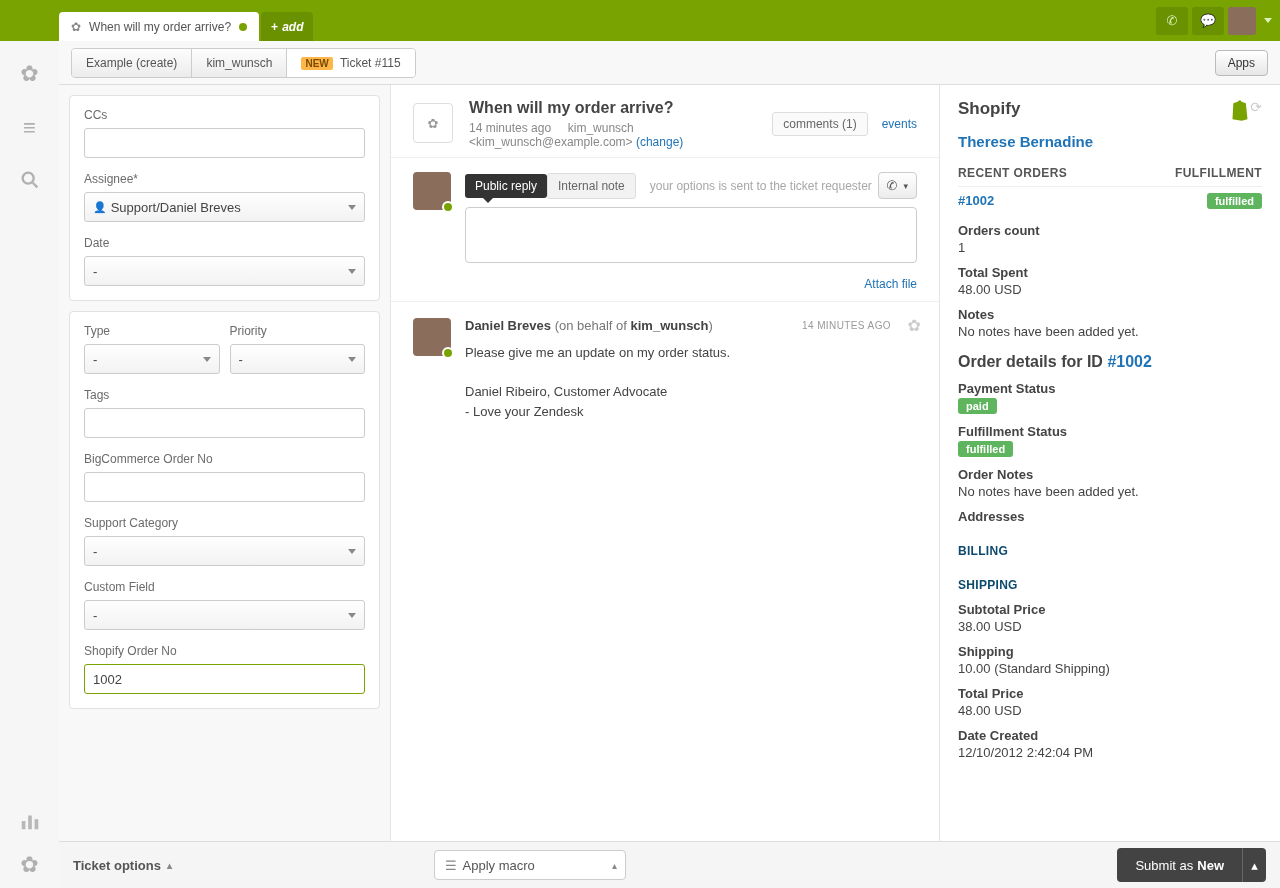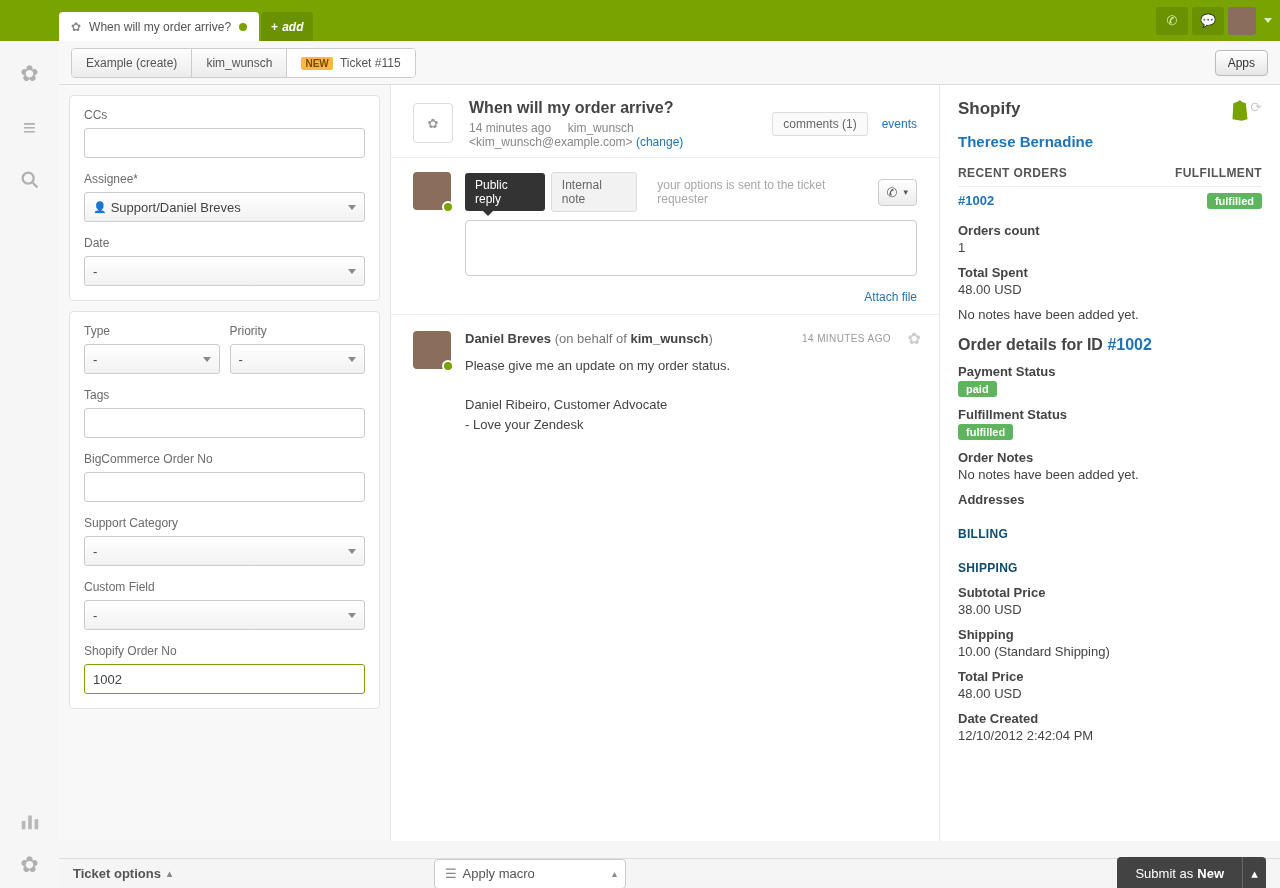--- a/index.html
+++ b/index.html
@@ -56,21 +56,21 @@
 .ticket-meta { font-size: 12px; color: #888; margin-top: 4px; }
 .ticket-meta .link { color: #1f73b7; }
 .header-right { margin-left: auto; display: flex; align-items: center; gap: 14px; }
 .pillbox { border: 1px solid #ddd; border-radius: 3px; padding: 4px 10px; font-size: 12px; color: #666; background: #fafafa; }
 .link-text { color: #1f73b7; font-size: 12px; cursor: pointer; }
 
 .compose-row { padding: 14px 22px 8px 22px; display: flex; gap: 14px; }
 .avatar { width: 38px; height: 38px; border-radius: 4px; background: #8a6d5b; position: relative; flex-shrink: 0; }
 .avatar .presence { width: 12px; height: 12px; border-radius: 50%; background: #78a300; border: 2px solid #fff; position: absolute; bottom: -3px; right: -3px; }
 .compose-main { flex: 1; }
-.reply-tabs { display: flex; gap: 6px; margin-bottom: 8px; align-items: center; }
+.reply-tabs { display: flex; margin-bottom: 8px; align-items: center; }
 .reply-tab { border-radius: 3px; padding: 5px 10px; font-size: 12px; }
 .reply-tab.public { background: #333; color: #fff; position: relative; }
 .reply-tab.public::after { content: ""; position: absolute; bottom: -5px; left: 18px; width: 0; height: 0; border-left: 5px solid transparent; border-right: 5px solid transparent; border-top: 5px solid #333; }
 .reply-tab.internal { background: #f2f2f2; border: 1px solid #ddd; color: #666; }
 .reply-hint { font-size: 12px; color: #a7a7a7; margin-left: 14px; }
 .compose-right { margin-left: auto; }
 .call-btn { border: 1px solid #ccc; border-radius: 4px; padding: 5px 8px; background: linear-gradient(#fff,#ececec); display: flex; align-items: center; gap: 6px; color: #555; }
 .compose-box { border: 1px solid #ccc; border-radius: 4px; height: 56px; width: 100%; margin-top: 6px; }
 .attach-row { text-align: right; font-size: 12px; margin: 6px 22px 10px 0; }
 .attach-row .link-text { }
@@ -95,21 +95,21 @@
 .apps-table-row .c1 { flex: 1; }
 .order-link { color: #1f73b7; font-weight: bold; }
 .badge-green { display: inline-block; background: #5eb55e; color: #fff; font-size: 11px; font-weight: bold; padding: 2px 8px; border-radius: 3px; }
 .app-field { margin-bottom: 10px; }
 .app-field .l { font-size: 13px; font-weight: bold; color: #444; }
 .app-field .v { font-size: 13px; color: #444; margin-top: 2px; }
 .section-title { font-size: 16px; font-weight: bold; color: #444; margin: 14px 0 10px 0; }
 .addr-link { color: #0c4a6e; font-weight: bold; font-size: 12px; letter-spacing: .3px; display: block; margin-top: 20px; }
 
 
-.footer { position: absolute; left: 59px; right: 0; bottom: 0; height: 30px; border-top: 1px solid #ddd; background: #f5f5f5; display: flex; align-items: center; padding: 0 14px; gap: 16px; }
+.footer { position: absolute; left: 59px; right: 0; bottom: 0; height: 47px; border-top: 1px solid #ddd; background: #f5f5f5; display: flex; align-items: center; padding: 0 14px; gap: 16px; }
 .footer-left { font-size: 13px; font-weight: bold; color: #555; display: flex; align-items: center; gap: 6px; }
 .footer-left .caret { color: #888; font-size: 10px; }
 .macro { margin-left: 246px; border: 1px solid #ccc; border-radius: 4px; height: 30px; width: 192px; display: flex; align-items: center; padding: 0 10px; font-size: 13px; color: #555; background: #fff; position: relative; }
 .macro::after { content: "▴"; position: absolute; right: 8px; color: #888; font-size: 10px; }
 .macro .list-icon { color: #888; margin-right: 6px; }
 .submit-wrap { margin-left: auto; display: flex; }
 .submit-btn { background: #434343; color: #fff; height: 34px; padding: 0 18px; border-radius: 4px 0 0 4px; display: flex; align-items: center; font-size: 13px; }
 .submit-btn b { margin-left: 4px; }
 .submit-caret { background: #434343; border-left: 1px solid #666; border-radius: 0 4px 4px 0; width: 24px; display: flex; align-items: center; justify-content: center; color: #fff; }
 
@@ -325,20 +325,21 @@
 
     <div class="app-field">
         <div class="l">Orders count</div>
         <div class="v">1</div>
       </div>
     <div class="app-field">
         <div class="l">Total Spent</div>
         <div class="v">48.00 USD</div>
       </div>
     <div class="app-field">
+        <div class="l">Notes</div>
         <div class="v">No notes have been added yet.</div>
       </div>
 
     <div class="section-title">
       <span>Order details for ID </span><a class="order-link">#1002</a>
     </div>
 
     <div class="app-field">
         <div class="l">Payment Status</div>
         <div class="v"><span class="badge-green">paid</span></div>

